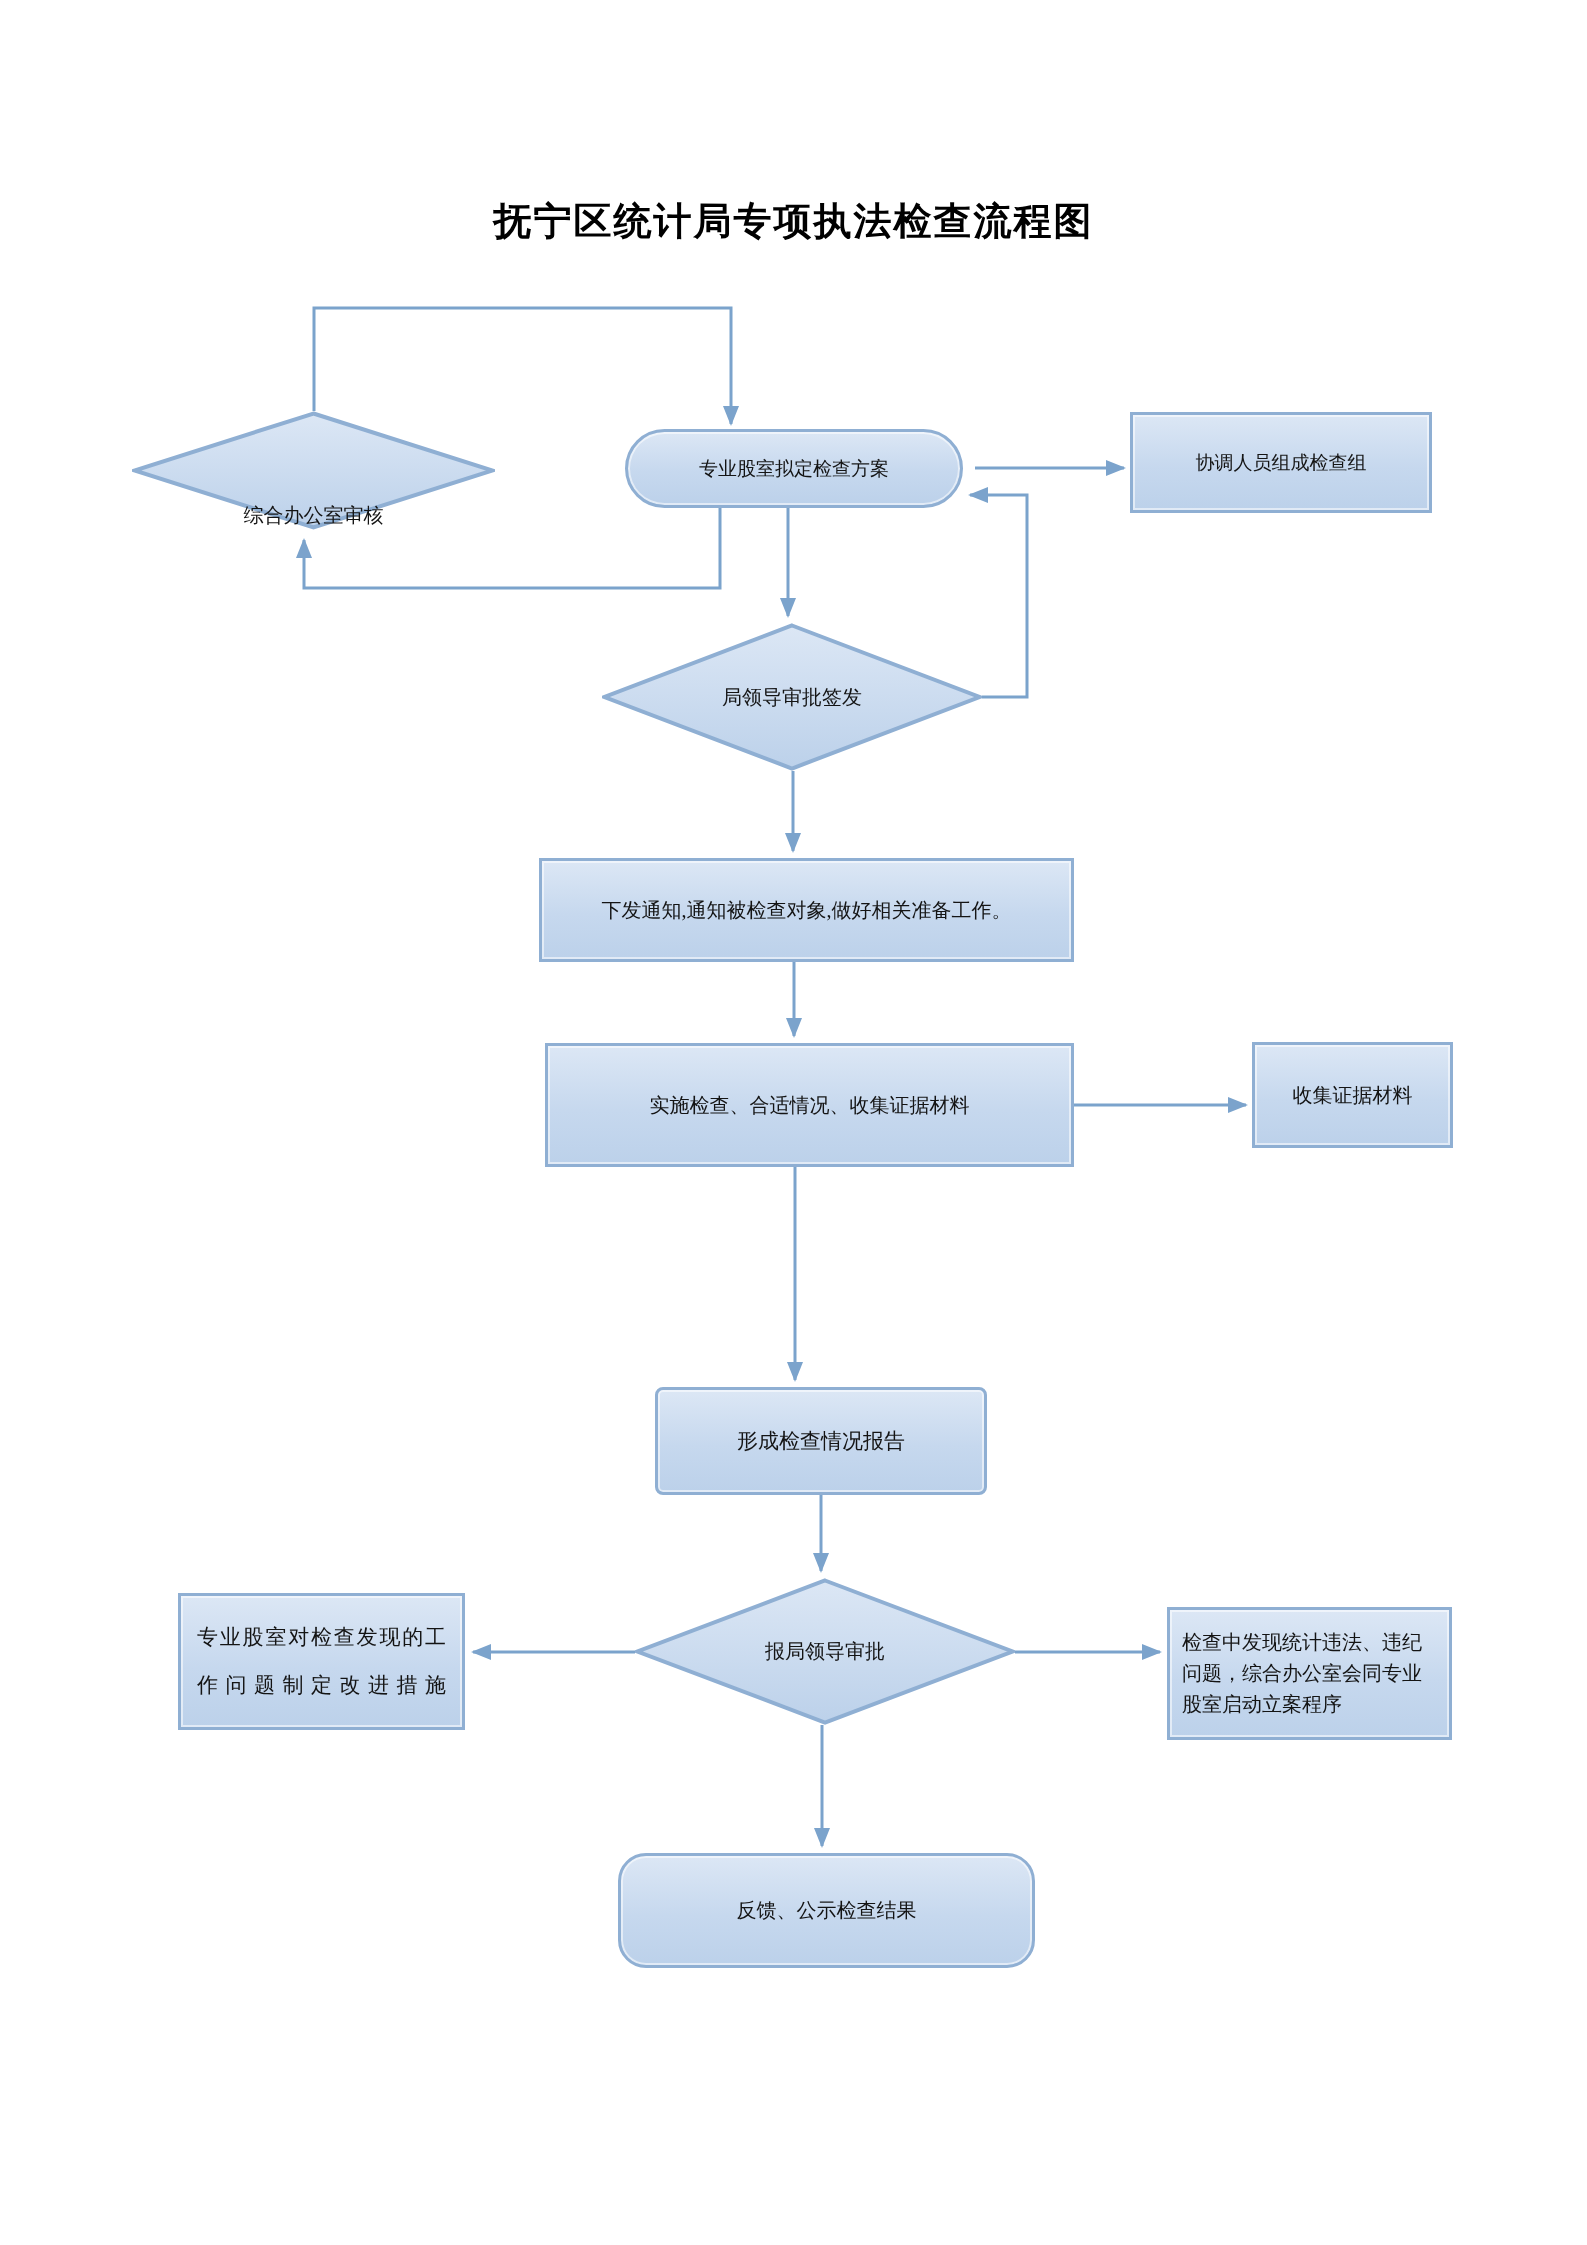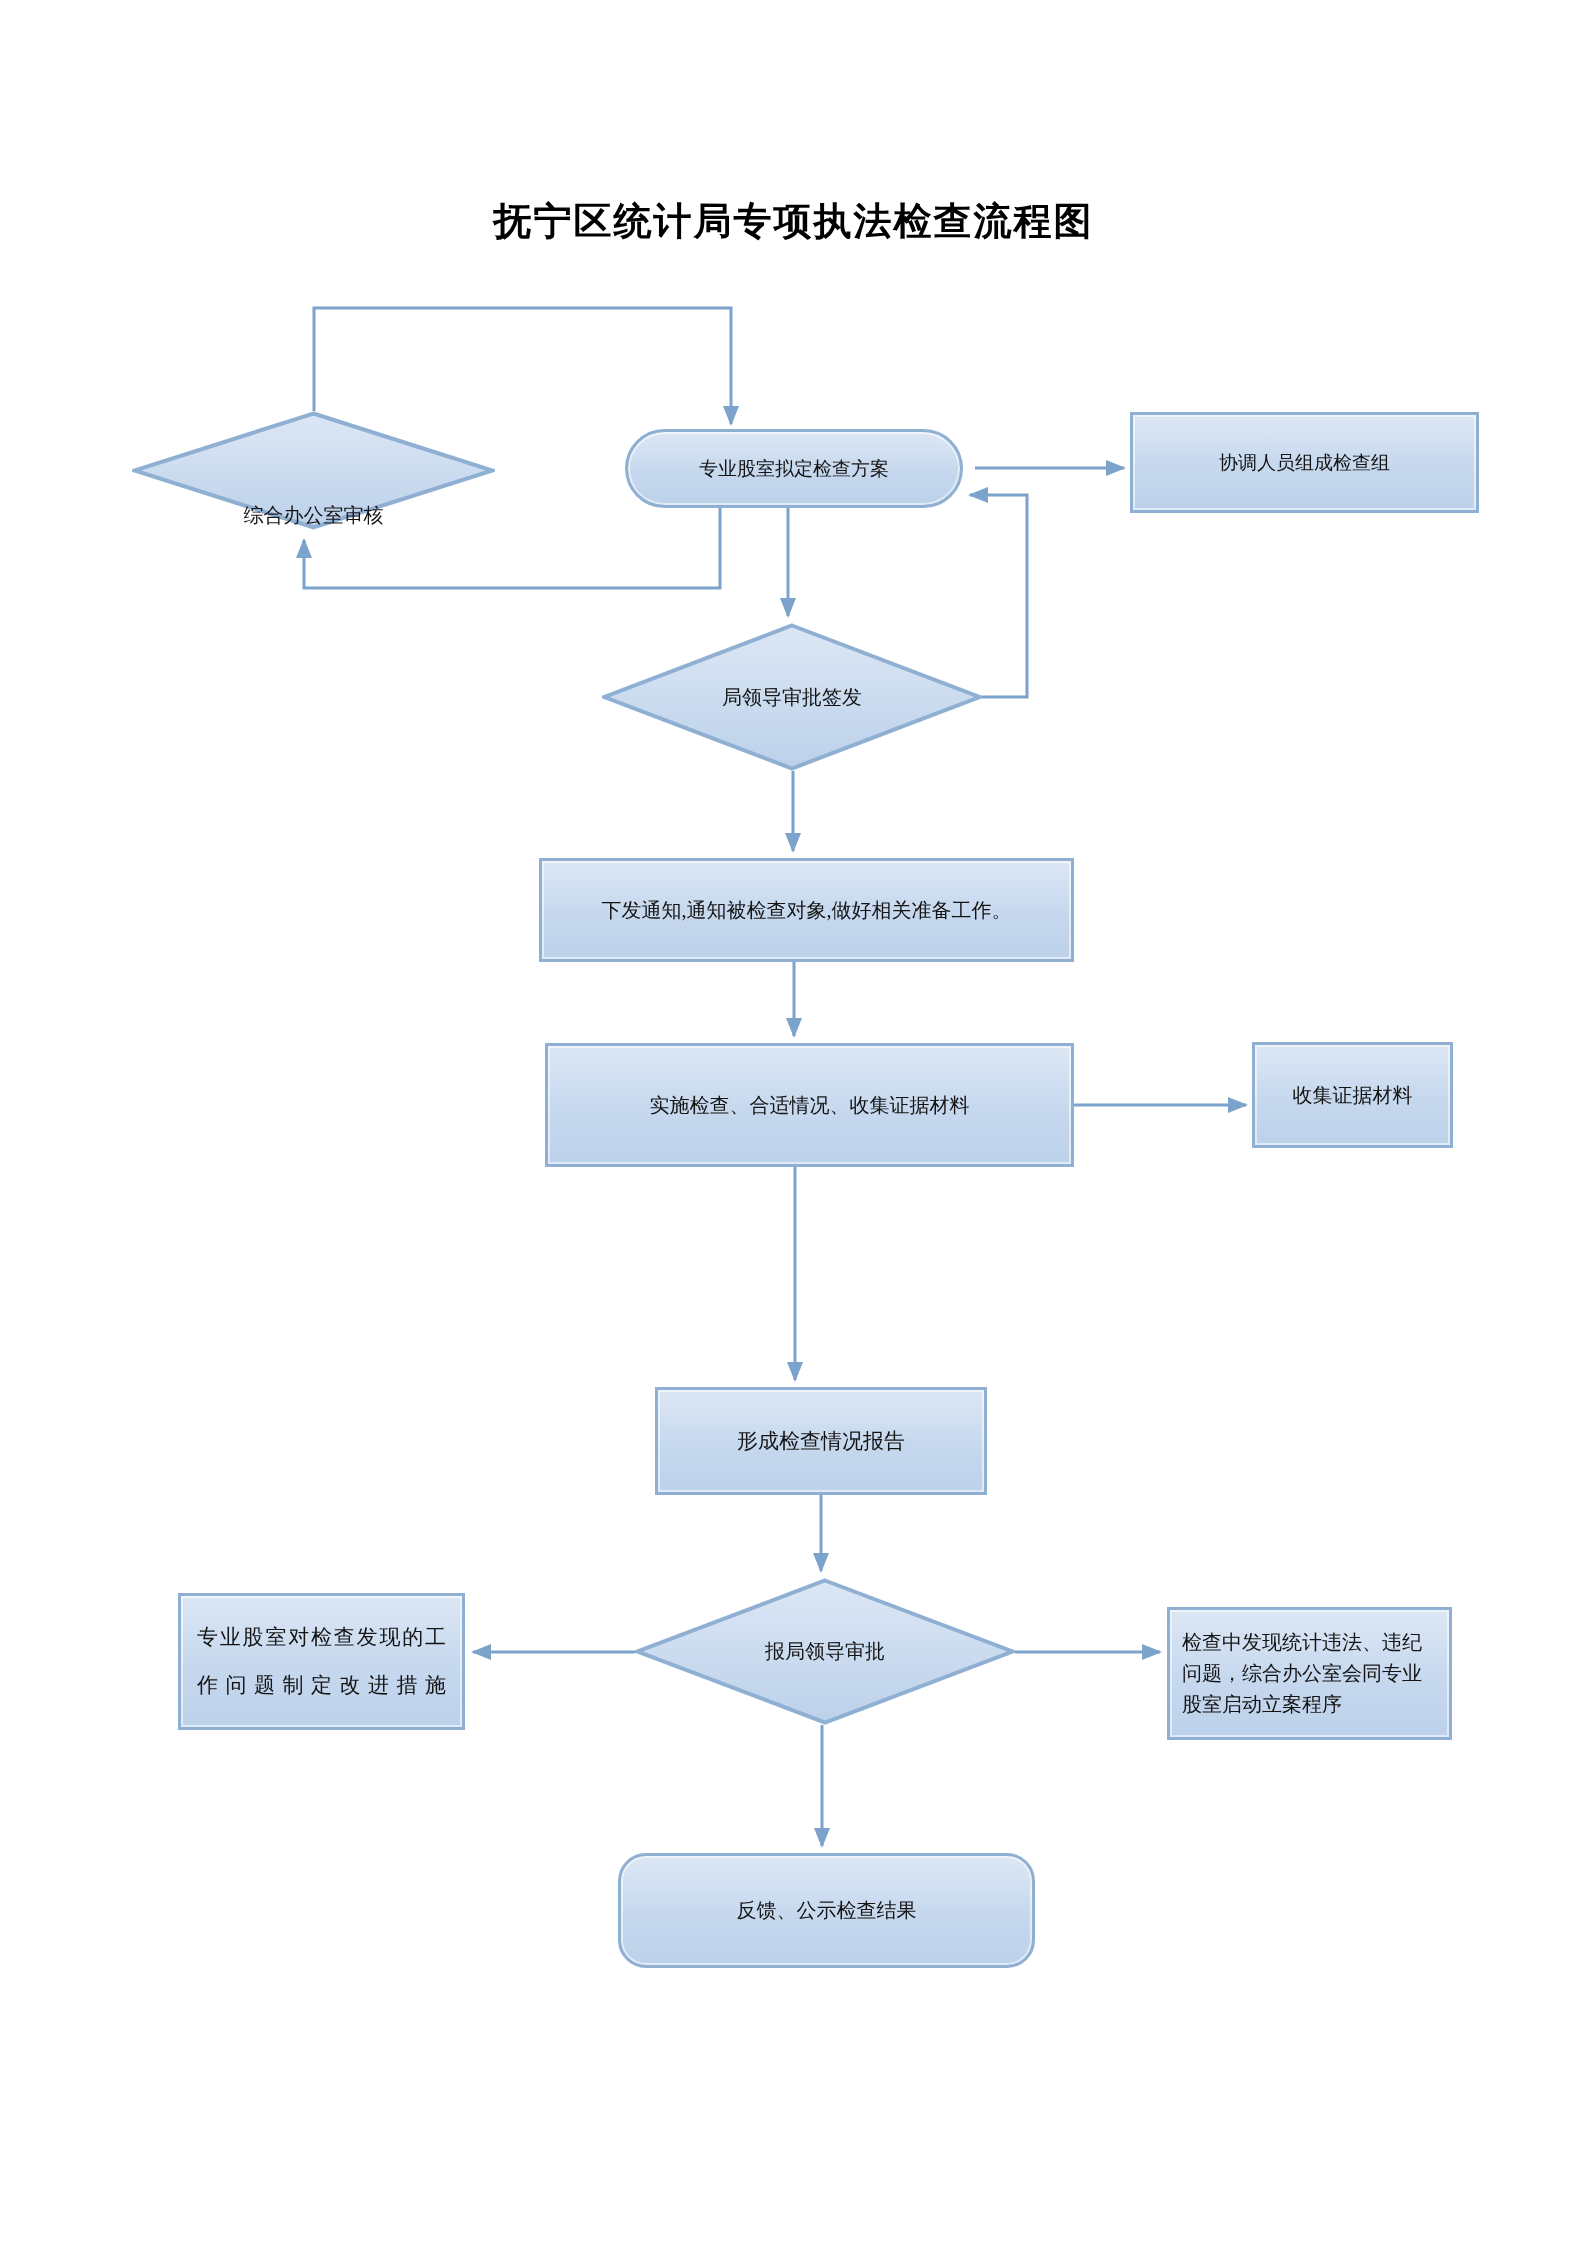--- a/index.html
+++ b/index.html
@@ -115,21 +115,21 @@
         </defs>
       <polygon points="181.5,2.5 360.5,59.5 181.5,116.5 2.5,59.5" fill="url(#gA)" stroke="#8fafd3" stroke-width="4"></polygon>
     </svg>
     <span class="label">综合办公室审核</span>
   </div>
 
   <div class="node stadium" style="left:625px;top:429px;width:338px;height:79px;font-size:19px;">
     <span class="label">专业股室拟定检查方案</span>
   </div>
 
-  <div class="node rect" style="left:1130px;top:412px;width:349px;height:101px;font-size:19px;">
+  <div class="node rect" style="left:1130px;top:412px;width:302px;height:101px;font-size:19px;">
     <span class="label">协调人员组成检查组</span>
   </div>
 
   <div class="node diamond" style="left:602px;top:623px;width:380px;height:148px;">
     <svg width="380" height="148">
       <defs>
           <linearGradient id="gB" x1="0" y1="0" x2="0" y2="1">
         <stop offset="0" stop-color="#dce7f5"></stop>
             <stop offset="1" stop-color="#bcd1ea"></stop>
       </linearGradient>
@@ -144,21 +144,21 @@
   </div>
 
   <div class="node rect" style="left:545px;top:1043px;width:529px;height:124px;font-size:20px;">
     <span class="label">实施检查、合适情况、收集证据材料</span>
   </div>
 
   <div class="node rect" style="left:1252px;top:1042px;width:201px;height:106px;">
     <span class="label">收集证据材料</span>
   </div>
 
-  <div class="node rect" style="left:655px;top:1387px;width:332px;height:108px;font-size:21px;">
+  <div class="node rect" style="left:655px;top:1387px;width:332px;height:108px;font-size:21px;border-radius:8px;">
     <span class="label">形成检查情况报告</span>
   </div>
 
   <div class="node diamond" style="left:635px;top:1578px;width:380px;height:147px;">
     <svg width="380" height="147">
       <defs>
           <linearGradient id="gC" x1="0" y1="0" x2="0" y2="1">
         <stop offset="0" stop-color="#dce7f5"></stop>
             <stop offset="1" stop-color="#bcd1ea"></stop>
       </linearGradient>

